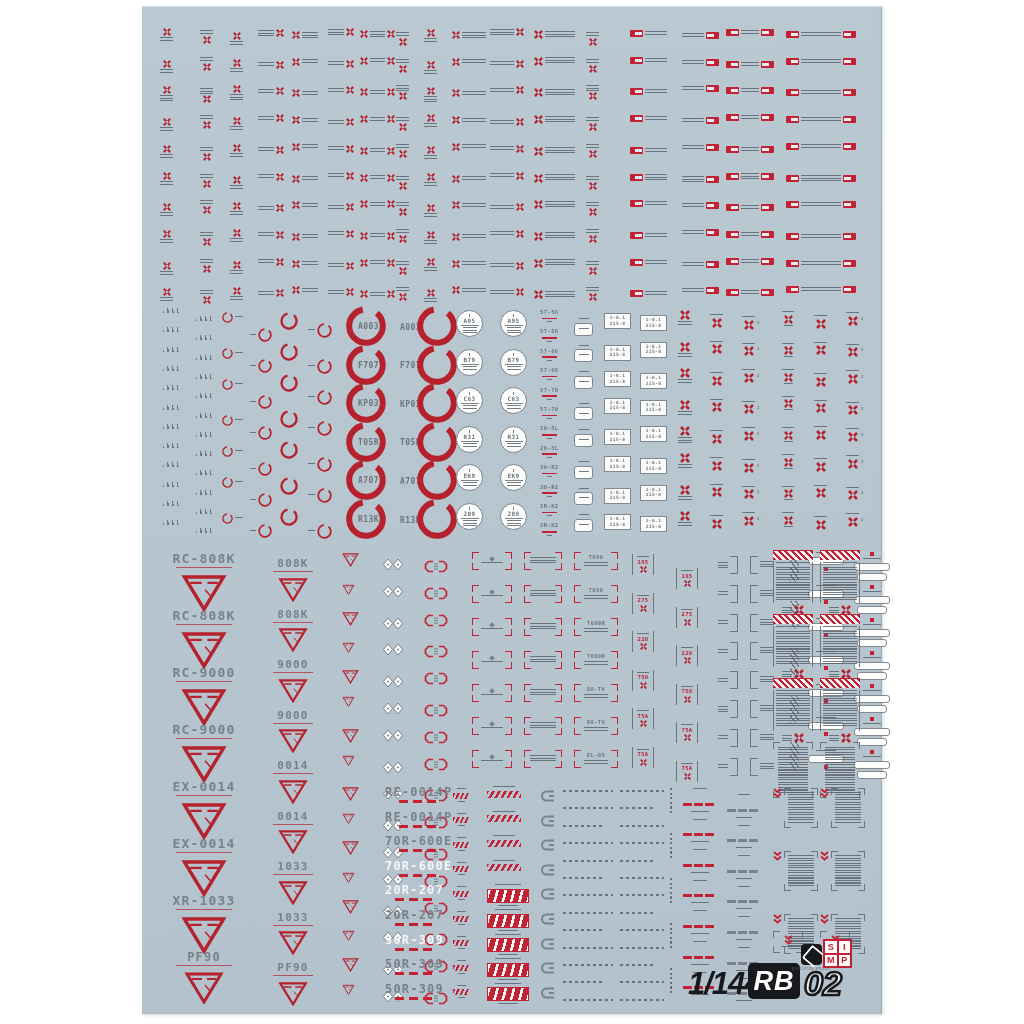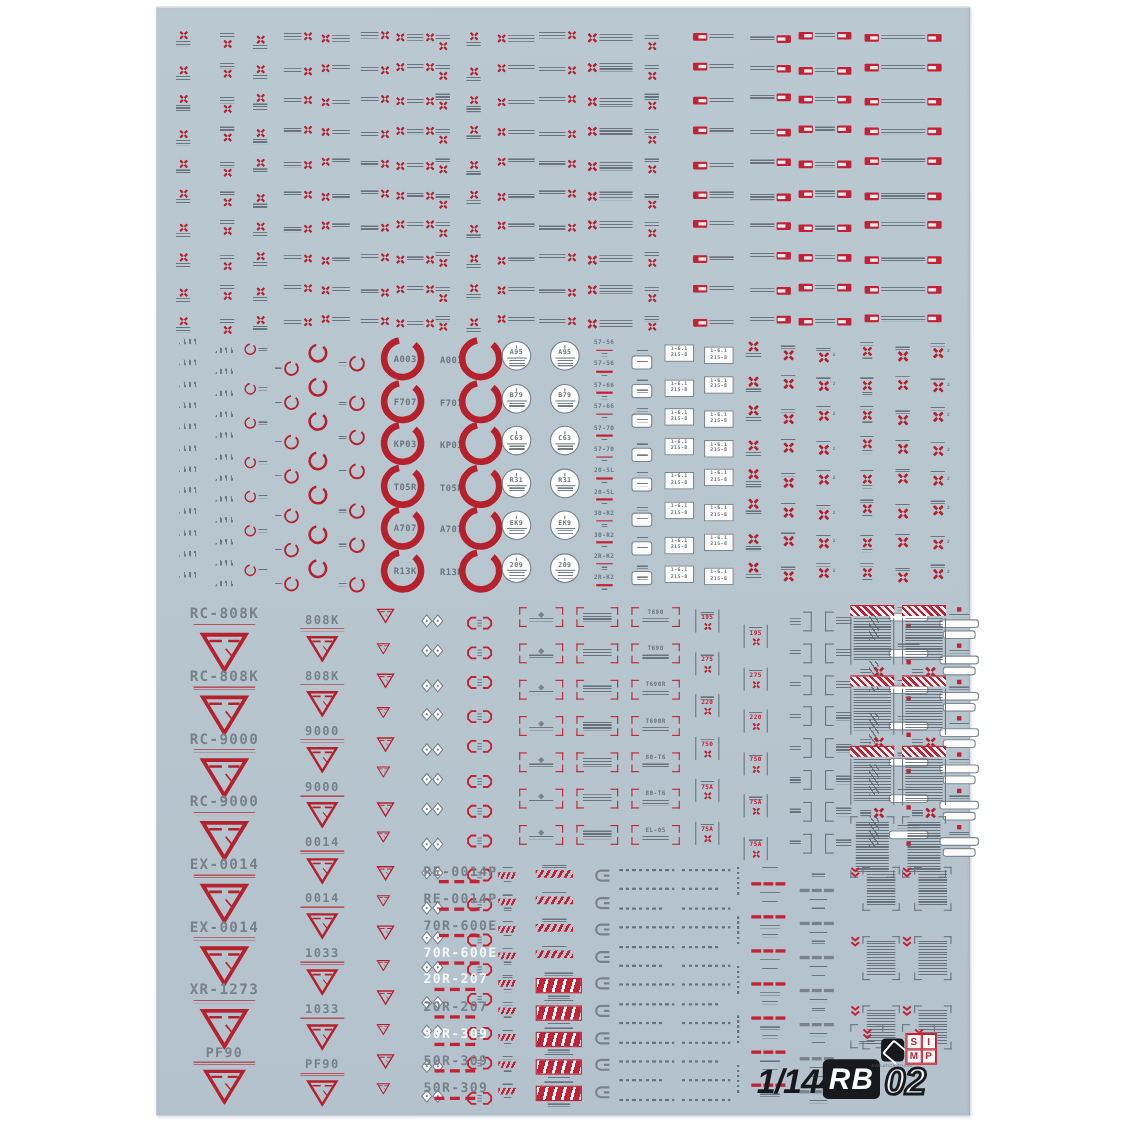--- a/index.html
+++ b/index.html
@@ -2219,21 +2219,21 @@
         <div class="d col" style="left: 14px; top: 831px; width: 96px;">
           <span class="tri-label" style="font-size:13px">EX-0014</span>
           <span class="mt" style="width:56px;height:2.6px;--mc:rgba(181,34,46,.7);"></span>
           <svg width="46" height="40" viewBox="0 0 40 34">
             <path d="M3,4 H37 L20,32 Z" fill="none" stroke="#b5222e" stroke-width="3"></path>
             <path d="M8,9 H18 M23,9 H32" stroke="#b5222e" stroke-width="2"></path>
             <path d="M21,15 l5,6" stroke="#b5222e" stroke-width="1.3"></path>
           </svg>
         </div>
         <div class="d col" style="left: 14px; top: 888px; width: 96px;">
-          <span class="tri-label" style="font-size:13px">XR-1273</span>
+          <span class="tri-label" style="font-size:13px">XR-1033</span>
           <span class="mt" style="width:56px;height:2.6px;--mc:rgba(181,34,46,.7);"></span>
           <svg width="46" height="40" viewBox="0 0 40 34">
             <path d="M3,4 H37 L20,32 Z" fill="none" stroke="#b5222e" stroke-width="3"></path>
             <path d="M8,9 H18 M23,9 H32" stroke="#b5222e" stroke-width="2"></path>
             <path d="M21,15 l5,6" stroke="#b5222e" stroke-width="1.3"></path>
           </svg>
         </div>
         <div class="d col" style="left: 14px; top: 945px; width: 96px;">
           <span class="tri-label" style="font-size:12px">PF90</span>
           <span class="mt" style="width:56px;height:2.6px;--mc:rgba(181,34,46,.7);"></span>

